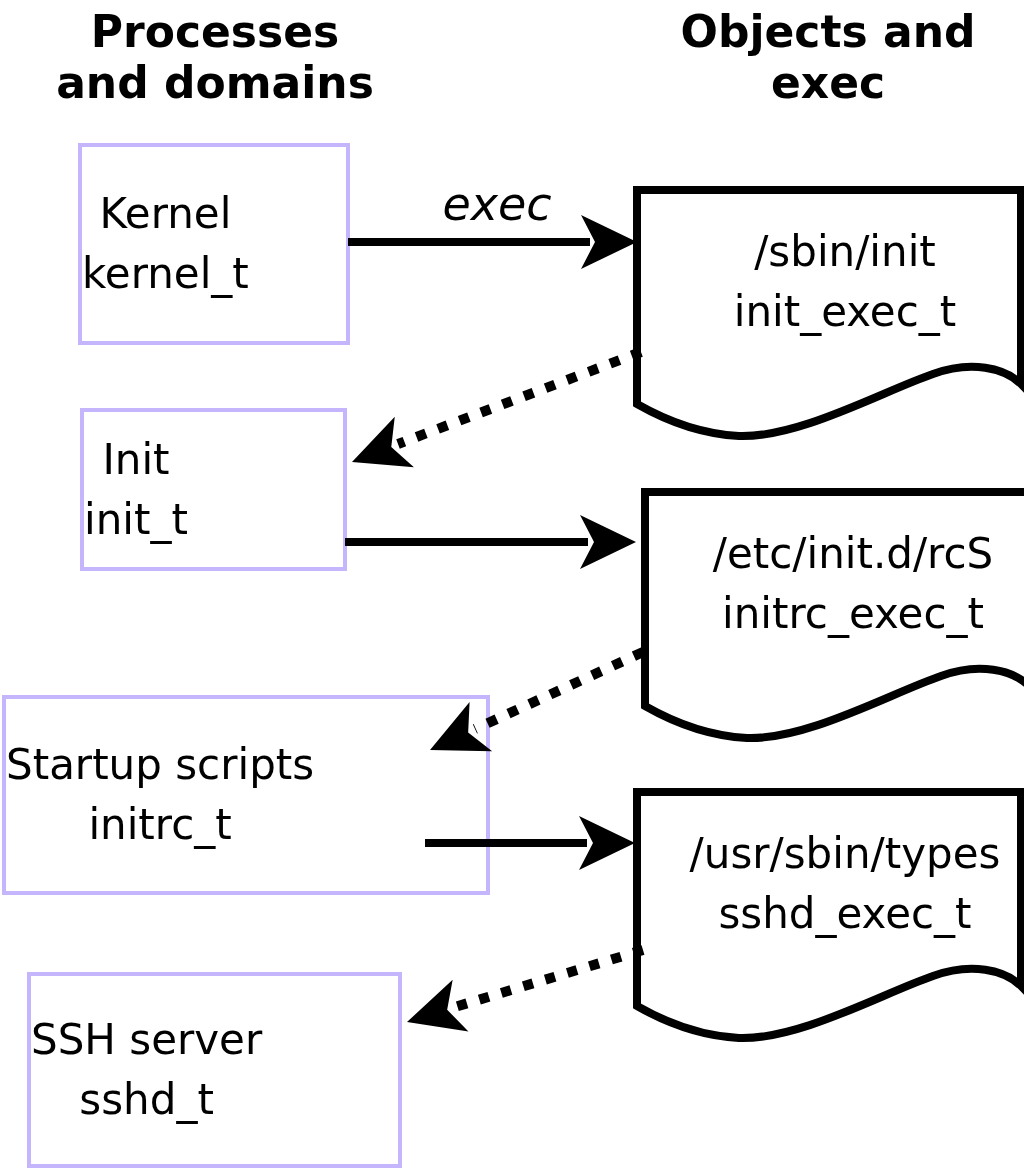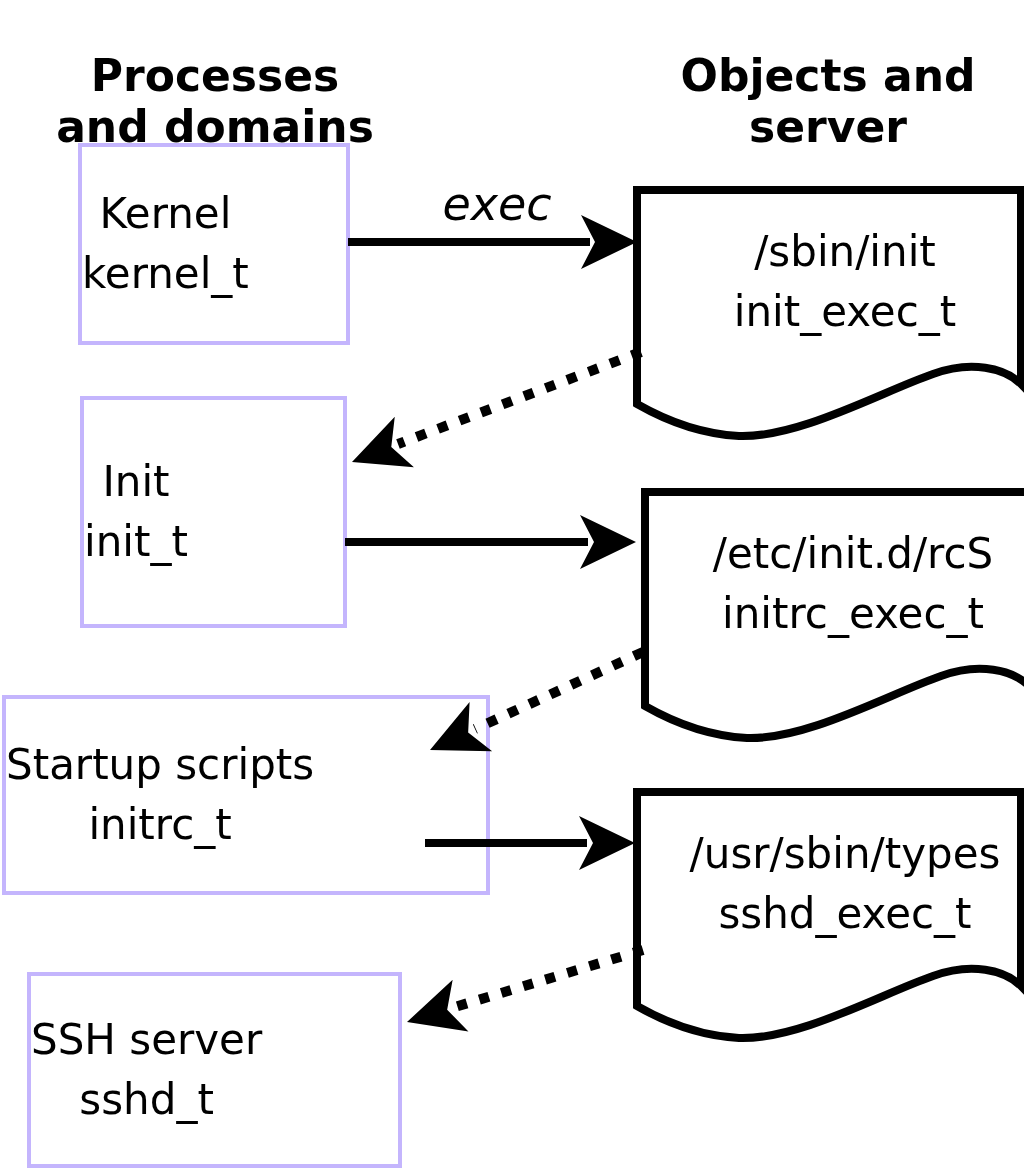--- a/index.html
+++ b/index.html
@@ -18,39 +18,38 @@
   }
   .multiline { white-space: pre-line; }
 
   .col-header {
     position: absolute;
     font-weight: bold;
     font-size: 44px;
     line-height: 51px;
     text-align: center;
     color: #000000;
-    margin-top: 44px;
   }
   #header-left  { left: 30px;  top: 6px; width: 370px; }
   #header-right { left: 640px; top: 6px; width: 376px; }
 
   .process-box {
     position: absolute;
     border: 4px solid #c4b5fd;
     background: #ffffff;
     display: flex;
     align-items: center;
     justify-content: flex-start;
     text-align: center;
     font-size: 42px;
     line-height: 60px;
     box-sizing: border-box;
   }
   #box-kernel { left: 78px; top: 143px; width: 272px; height: 202px; }
-  #box-init   { left: 80px; top: 396px; width: 267px; height: 232px; }
+  #box-init   { left: 80px; top: 408px; width: 267px; height: 163px; }
   #box-initrc { left: 2px;  top: 695px; width: 488px; height: 200px; }
   #box-sshd   { left: 27px; top: 972px; width: 375px; height: 196px; }
 
   .object-doc {
     position: absolute;
     width: 392px;
     height: 260px;
   }
   #doc-init-exec   { left: 633px; top: 186px; }
   #doc-initrc-exec { left: 633px; top: 488px; margin-left: 8px; }
@@ -89,21 +88,21 @@
 </style>
 </head>
 <body>
 
 <div id="diagram">
 
   <div id="header-left" class="col-header multiline">Processes
 and domains</div>
 
   <div id="header-right" class="col-header multiline">Objects and
-server</div>
+exec</div>
 
   <div id="box-kernel" class="process-box">
     <span class="multiline">Kernel
 kernel_t</span>
   </div>
 
   <div id="box-init" class="process-box">
     <span class="multiline">Init
 init_t</span>
   </div>

